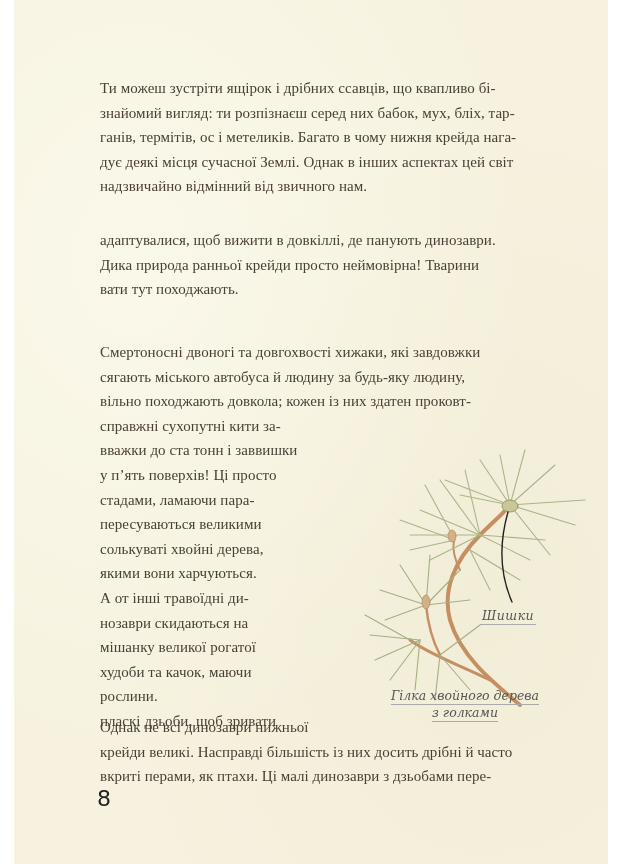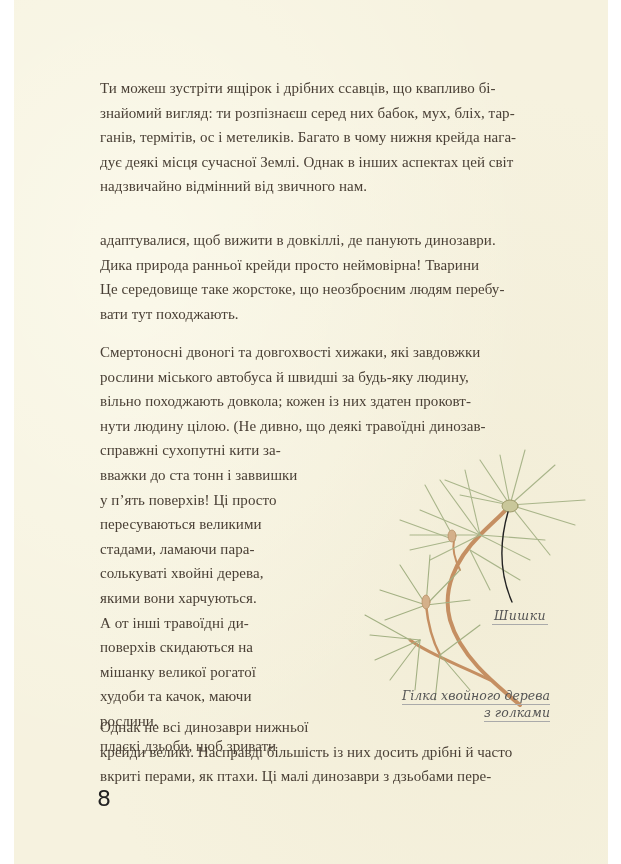--- a/index.html
+++ b/index.html
@@ -25,59 +25,57 @@
     #p4 { top: 711px; }
     .page-number {
       position: absolute; left: 83px; top: 786px; font-family: "DejaVu Sans", sans-serif;
       font-size: 22px; color: #222; font-weight: 400;
     }
     .illustration { position: absolute; left: 346px; top: 440px; width: 240px; height: 290px; }
     .illustration svg { width: 100%; height: 100%; }
     .label-cones {
       position: absolute; left: 466px; top: 608px; font-family: "DejaVu Serif", serif; font-style: italic;
       font-size: 12.5px; color: #555; letter-spacing: 0.5px;
-      border-bottom: 1px solid #aaa; padding: 0 2px 1px 2px; margin-left: 12px;
+      border-bottom: 1px solid #aaa; padding: 0 2px 1px 2px;
     }
     .label-branch {
-      position: absolute; left: 366px; top: 688px; width: 170px; text-align: right;
+      position: absolute; left: 366px; top: 688px; width: 170px; text-align: center;
       font-family: "DejaVu Serif", serif; font-style: italic; font-size: 12.5px; color: #555; line-height: 16px;
     }
     .label-branch span { display: inline-block; border-bottom: 1px solid #aaa; }
   </style>
 </head>
 <body>
 
 <div class="page">
   <p class="para" id="p1">
       <span class="ln">Ти можеш зустріти ящірок і дрібних ссавців, що квапливо бі-</span>
       <span class="ln">знайомий вигляд: ти розпізнаєш серед них бабок, мух, бліх, тар-</span>
       <span class="ln">ганів, термітів, ос і метеликів. Багато в чому нижня крейда нага-</span>
       <span class="ln">дує деякі місця сучасної Землі. Однак в інших аспектах цей світ</span>
       <span class="ln">надзвичайно відмінний від звичного нам.</span>
     </p>
   <p class="para" id="p2">
       <span class="ln">адаптувалися, щоб вижити в довкіллі, де панують динозаври.</span>
       <span class="ln">Дика природа ранньої крейди просто неймовірна! Тварини</span>
-      <span class="ln">Це середовище таке жорстоке, що неозброєним людям перебу-</span>
       <span class="ln">вати тут походжають.</span>
     </p>
   <p class="para" id="p3">
       <span class="ln">Смертоносні двоногі та довгохвості хижаки, які завдовжки</span>
-      <span class="ln">рослини міського автобуса й швидші за будь-яку людину,</span>
+      <span class="ln">сягають міського автобуса й людину за будь-яку людину,</span>
       <span class="ln">вільно походжають довкола; кожен із них здатен проковт-</span>
-      <span class="ln">нути людину цілою. (Не дивно, що деякі травоїдні динозав-</span>
       <span class="ln">справжні сухопутні кити за-</span>
       <span class="ln">вважки до ста тонн і заввишки</span>
       <span class="ln">у п’ять поверхів! Ці просто</span>
+      <span class="ln">стадами, ламаючи пара-</span>
       <span class="ln">пересуваються великими</span>
-      <span class="ln">стадами, ламаючи пара-</span>
       <span class="ln">солькуваті хвойні дерева,</span>
       <span class="ln">якими вони харчуються.</span>
       <span class="ln">А от інші травоїдні ди-</span>
-      <span class="ln">поверхів скидаються на</span>
+      <span class="ln">нозаври скидаються на</span>
       <span class="ln">мішанку великої рогатої</span>
       <span class="ln">худоби та качок, маючи</span>
       <span class="ln">рослини.</span>
       <span class="ln">пласкі дзьоби, щоб зривати</span>
     </p>
   <p class="para" id="p4">
       <span class="ln">Однак не всі динозаври нижньої</span>
       <span class="ln">крейди великі. Насправді більшість із них досить дрібні й часто</span>
       <span class="ln">вкриті перами, як птахи. Ці малі динозаври з дзьобами пере-</span>
     </p>

